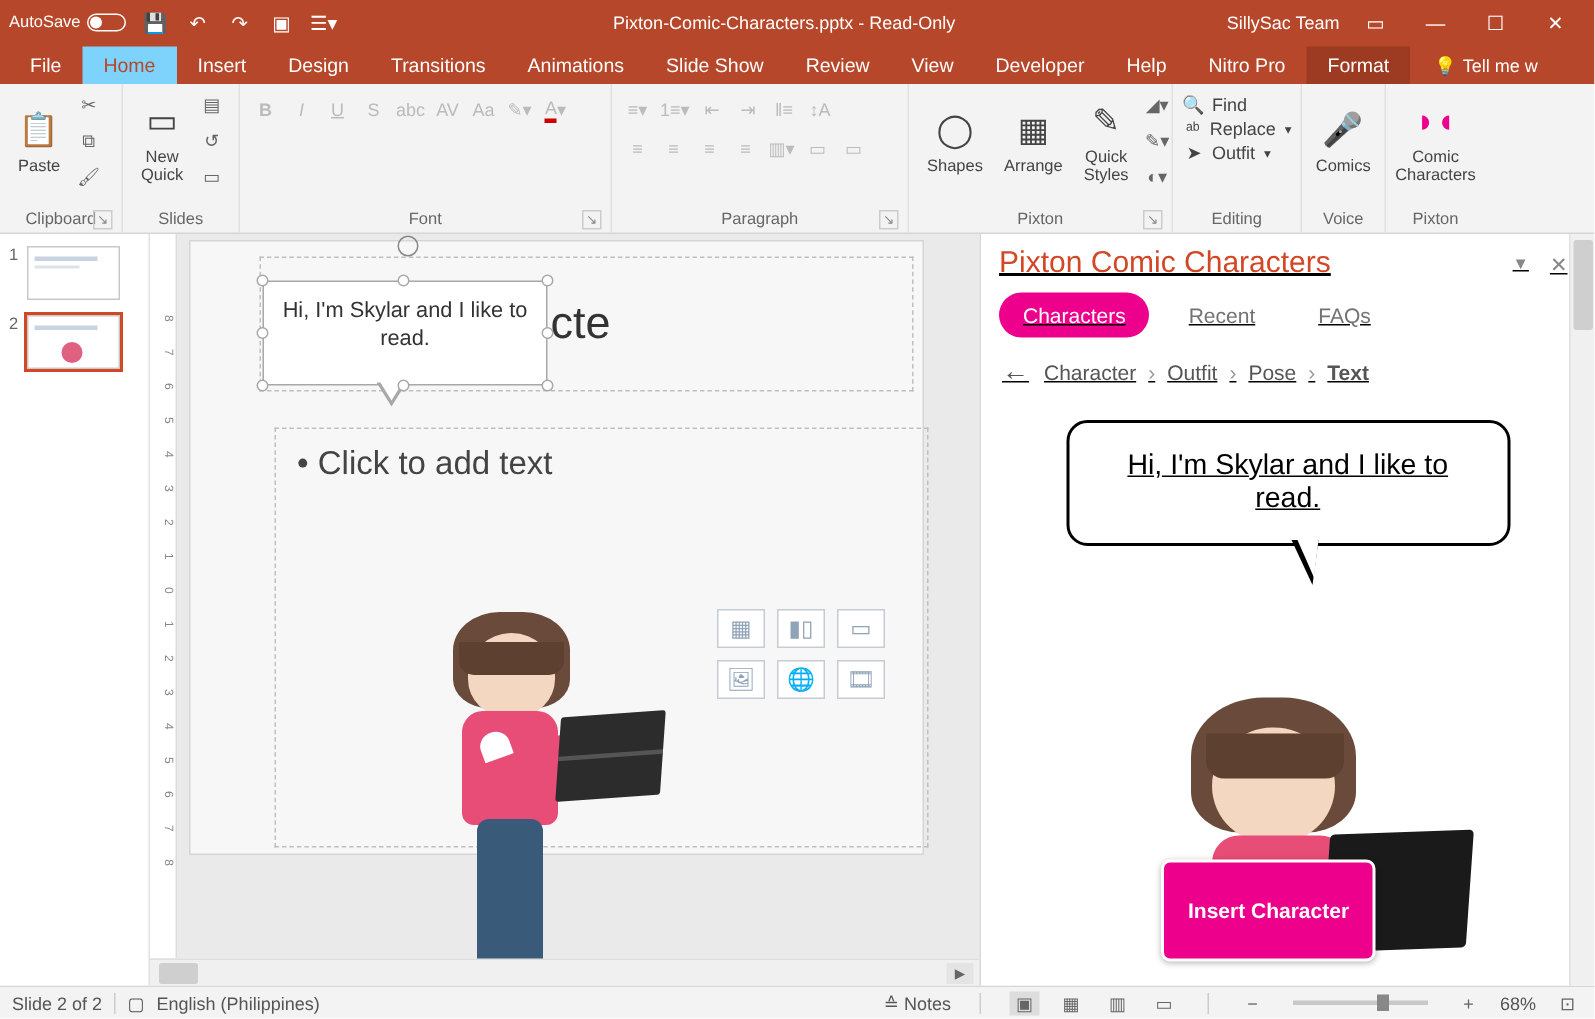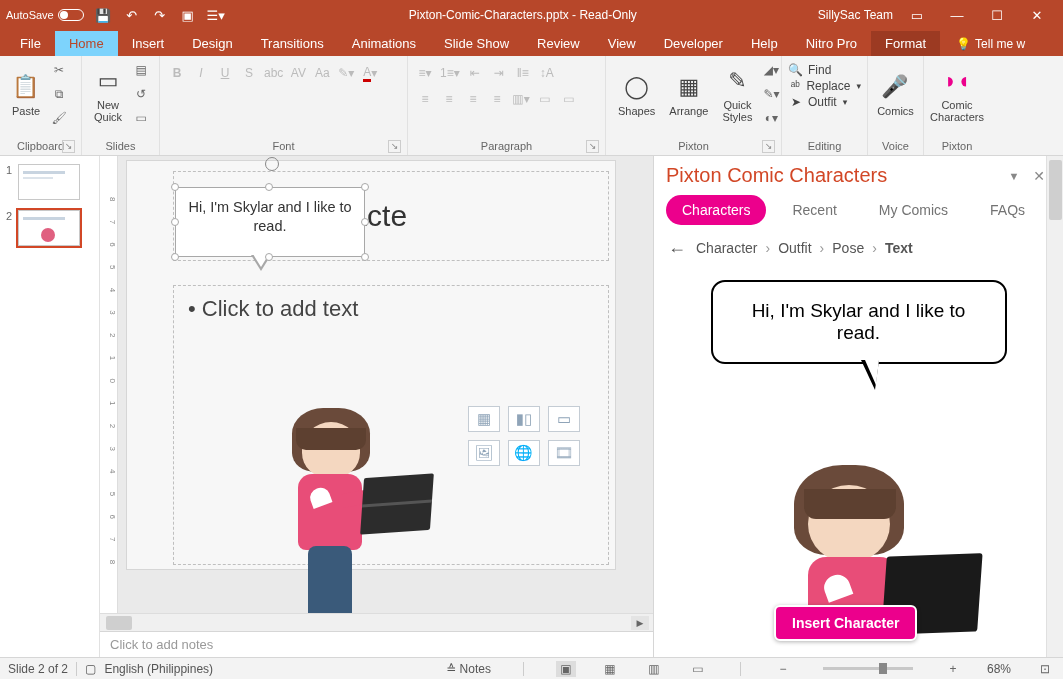--- a/index.html
+++ b/index.html
@@ -56,65 +56,65 @@
 .ruler-v { width: 18px; background:#fff; border-right:1px solid #ddd; font-size:8px; color:#888; writing-mode: vertical-rl; text-align:center; letter-spacing:8px; padding:6px 0;}
 .canvas-area { flex:1; background:#eaeaea; position:relative; overflow:hidden; display:flex; align-items:flex-start; justify-content:flex-start;}
 .slide-canvas { width: 490px; height: 410px; background:#f7f7f7; margin: 4px 0 0 8px; position:relative; border:1px solid #d6d6d6;}
 .title-box { position:absolute; left:46px; top:10px; width:436px; height:90px; border:1px dashed #bfbfbf; display:flex; align-items:center; padding:0 18px; font-size:30px; color:#333;}
 .speech-sel { position:absolute; left:48px; top:26px; width:190px; height:70px; border:1.5px solid #a8a8a8; background:#fff; border-radius:3px;}
 .speech-sel .txt { padding: 10px 10px 0; text-align:center; font-size:14.5px; color:#333; line-height:1.3;}
 .speech-tail-sel { position:absolute; left:124px; top:94px; width:0; height:0; border-left:10px solid transparent; border-right:10px solid transparent; border-top:16px solid #a8a8a8;}
 .speech-tail-sel::after{content:""; position:absolute; left:-8px; top:-17px; border-left:8px solid transparent; border-right:8px solid transparent; border-top:13px solid #fff;}
 .handle { position:absolute; width:8px; height:8px; background:#fff; border:1.5px solid #a8a8a8; border-radius:50%;}
 .rotate-handle { position:absolute; width:14px; height:14px; border:1.5px solid #888; border-radius:50%; left:138px; top:-4px;}
-.body-box { position:absolute; left:46px; top:124px; width:436px; height:280px; border:1px dashed #bfbfbf; padding:10px 14px;}
+.body-box { position:absolute; left:56px; top:124px; width:436px; height:280px; border:1px dashed #bfbfbf; padding:10px 14px;}
 .body-box .bullet { font-size:22px; color:#444;}
 .icon-grid { position:absolute; right:28px; top:120px; display:grid; grid-template-columns: repeat(3, 32px); gap:8px;}
 .icon-grid .pi { width:32px; height:26px; border:1px solid #c4ccd4; display:flex; align-items:center; justify-content:center; color:#8fa4b8; font-size:15px; background:#fff;}
 .character { position:absolute; left:88px; top:120px; width:150px; height:290px;}
 .char-head { width:58px; height:56px; background:#f4d7c0; border-radius:50% 50% 45% 45%; position:absolute; top:16px; left:40px;}
 .char-hair { width:78px; height:64px; background:#6a4a3a; border-radius:40% 40% 30% 30%; position:absolute; top:2px; left:30px;}
 .char-bangs { width:70px; height:22px; background:#5d4030; position:absolute; top:22px; left:34px; border-radius:0 0 10px 10px;}
 .char-torso { width:64px; height:76px; background:#e84d78; border-radius:14px 14px 8px 8px; position:absolute; top:68px; left:36px;}
 .char-heart { width:20px; height:18px; background:#fff; position:absolute; top:82px; left:48px; border-radius:50% 50% 0 0; transform:rotate(-20deg);}
 .char-arm { width:54px; height:14px; background:#e84d78; position:absolute; top:84px; left:76px; border-radius:8px; transform:rotate(-10deg);}
 .char-book { width:70px; height:56px; background:#2c2c2c; position:absolute; top:70px; left:100px; transform:skewY(-8deg) rotate(4deg); border-radius:2px;}
 .char-book::after{content:""; position:absolute; left:0; top:26px; width:70px; height:3px; background:#555;}
 .char-legs { width:44px; height:150px; background:#3a5a7a; position:absolute; top:140px; left:46px; border-radius:8px 8px 4px 4px;}
 .hscroll { height:18px; background:#f0f0f0; border-top:1px solid #ddd; display:flex; align-items:center;}
 .hscroll .thumb{ width:26px; height:14px; background:#cfcfcf; margin-left:6px; border-radius:2px;}
 .hscroll .arrow{ width:18px; height:14px; background:#e4e4e4; margin-left:auto; margin-right:4px; display:flex; align-items:center; justify-content:center; font-size:9px; color:#666;}
 .notes-bar { height:26px; border-top:1px solid #d6d6d6; background:#fff; display:flex; align-items:center; padding:0 10px; color:#999; font-size:13px;}
 
 
-.pixton-pane { width: 410px; border-left:1px solid #d6d6d6; background:#fff; display:flex; flex-direction:column; position:relative;}
+.pixton-pane { width: 410px; border-left:1px solid #d6d6d6; background:#fff; display:flex; flex-direction:column; position:relative;text-decoration:underline;}
 .pane-hdr { display:flex; align-items:center; padding:8px 12px 4px; }
 .pane-title { font-size:20px; color:#d24726; font-weight:400;}
 .pane-hdr .menu { margin-left:auto; color:#888; font-size:11px; padding:0 8px;}
 .pane-hdr .close { color:#888; font-size:14px; padding:0 6px;}
 .pixton-tabs { display:flex; gap:10px; padding:4px 12px 8px; align-items:center;}
 .ptab { padding:7px 16px; border-radius:16px; font-size:14px; color:#737373; cursor:pointer;}
 .ptab.active { background:#ec008c; color:#fff;}
 .pix-crumb { display:flex; align-items:center; gap:8px; padding:4px 14px 10px; font-size:14px; color:#555;}
 .pix-crumb .back { font-size:18px; font-weight:bold; margin-right:2px;}
 .pix-crumb .sep { color:#999;}
 .pix-crumb .cur { font-weight:bold;}
 .pix-body { flex:1; position:relative; padding: 6px 18px 10px;}
 .big-speech { width: 296px; margin: 6px auto 0; border:2.5px solid #000; border-radius:14px; padding:18px 22px; text-align:center; font-size:19px; position:relative; background:#fff;}
 .big-speech .tail { position:absolute; left:148px; bottom:-28px; width:0; height:0; border-left:14px solid transparent; border-right:4px solid transparent; border-top:30px solid #000;}
 .big-speech .tail::after { content:""; position:absolute; left:-10px; top:-30px; border-left:11px solid transparent; border-right:3px solid transparent; border-top:25px solid #fff;}
 .pix-char { position:absolute; left:110px; bottom:0; width:210px; height:210px;}
-.insert-btn { position:absolute; left:120px; bottom:16px; background:#ec008c; color:#fff; border:2px solid #fff; border-radius:6px; padding:8px 16px; font-size:14px; font-weight:bold; box-shadow:0 1px 4px rgba(0,0,0,.3);}
+.insert-btn { position:absolute; left:120px; bottom:16px; background:#ec008c; color:#fff; border:2px solid #fff; border-radius:6px; padding:24px 16px; font-size:14px; font-weight:bold; box-shadow:0 1px 4px rgba(0,0,0,.3);}
 .vscroll { position:absolute; right:0; top:0; bottom:0; width:17px; background:#f0f0f0; border-left:1px solid #e0e0e0;}
 .vscroll .vthumb{ position:absolute; top:4px; left:2px; width:13px; height:60px; background:#cfcfcf; border-radius:2px;}
 
 
 .statusbar { height:22px; background:#f3f3f3; border-top:1px solid #d6d6d6; display:flex; align-items:center; padding:0 8px; font-size:12px; color:#555;}
 .statusbar .sp { width:1px; height:14px; background:#ccc; margin:0 8px;}
-.statusbar .right { margin-left:auto; display:flex; align-items:center; gap:24px;}
+.statusbar .right { margin-left:auto; display:flex; align-items:center; gap:11px;}
 .view-btn { width:20px; height:16px; display:flex; align-items:center; justify-content:center; color:#666; font-size:12px;}
 .view-btn.active { background:#ddd;}
 .zoom-slider { width:90px; height:3px; background:#c8c8c8; position:relative; margin:0 6px;}
 .zoom-slider .zknob { position:absolute; left:56px; top:-4px; width:8px; height:11px; background:#888;}
 </style>
 </head>
 <body>
 
 <div class="titlebar">
   <div class="autosave">
@@ -359,35 +359,31 @@
           <div class="handle" style="left:44px;top:92px"></div>
           <div class="handle" style="left:138px;top:92px"></div>
           <div class="handle" style="left:234px;top:92px"></div>
         </div>
       </div>
     </div>
     <div class="hscroll">
         <div class="thumb"></div>
         <div class="arrow">▶</div>
       </div>
-    <div class="notes-bar">
-        <span>Click to add notes</span>
-      </div>
   </div>
 
   <div class="pixton-pane">
     <div class="pane-hdr">
       <div class="pane-title">Pixton Comic Characters</div>
       <div class="menu">▼</div>
       <div class="close">✕</div>
     </div>
     <div class="pixton-tabs">
       <div class="ptab active">Characters</div>
       <div class="ptab">Recent</div>
-      <div class="ptab">My Comics</div>
       <div class="ptab">FAQs</div>
     </div>
     <div class="pix-crumb">
       <span class="back">←</span>
       <span>Character</span>
         <span class="sep">›</span>
       <span>Outfit</span>
         <span class="sep">›</span>
       <span>Pose</span>
         <span class="sep">›</span>

